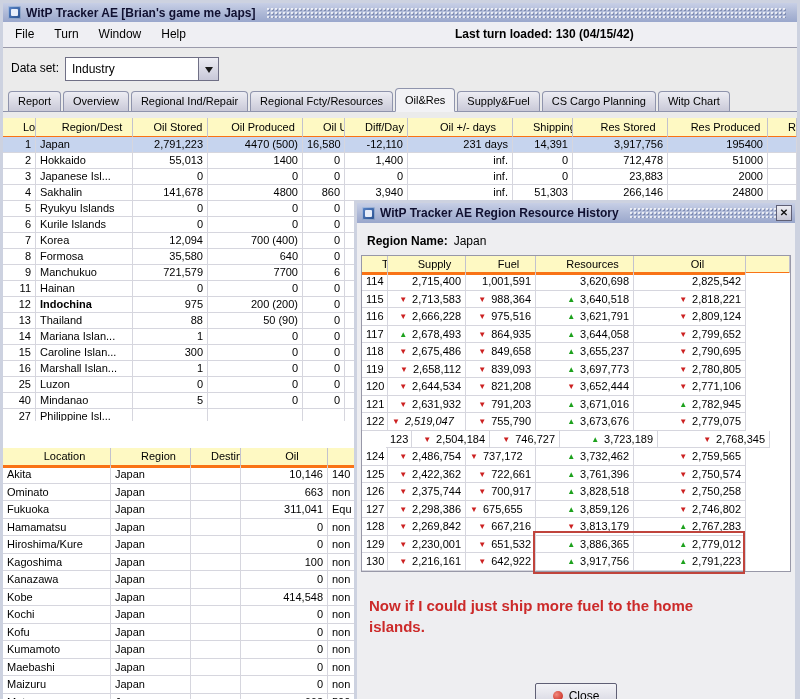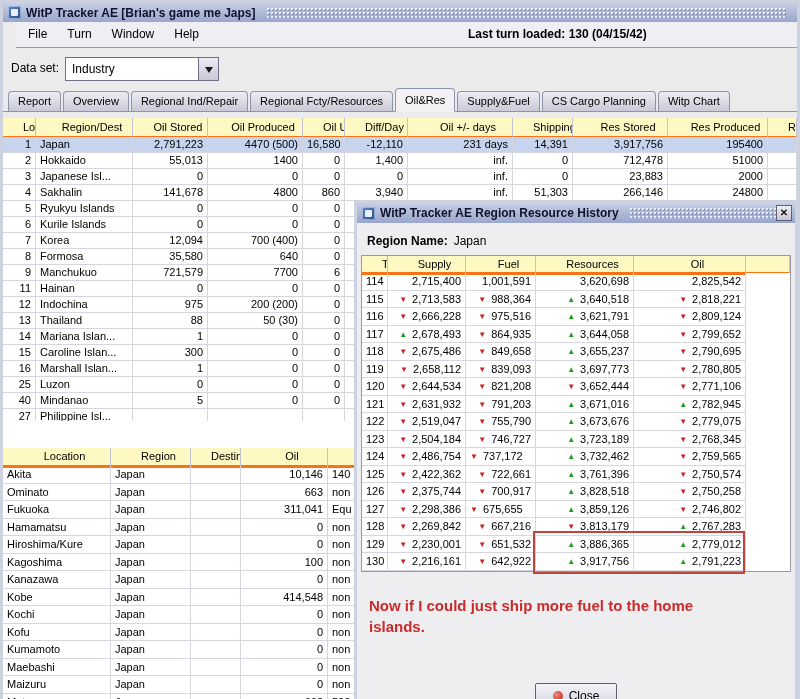--- a/index.html
+++ b/index.html
@@ -20,21 +20,21 @@
                             radial-gradient(circle at 1px 1px, rgba(90,105,150,.55) 32%, transparent 33%);
            background-size:4px 4px,4px 4px; background-position:0 0,1px 1px; }
   .app-ico { width:13px; height:13px; flex:none; border-radius:2px;
              background:linear-gradient(135deg,#5B86C9,#274E8D);
              box-shadow:inset 0 0 0 1px rgba(255,255,255,.45); position:relative; }
   .app-ico::after { content:""; position:absolute; left:3px; top:3px; width:7px; height:7px;
                     background:#E8EEFA; border-radius:1px; }
 
   .menubar { position:absolute; left:0; top:19px; right:0; height:26px;
              background:#EFEFF3; border-bottom:1px solid #9A9AAB;
-             display:flex; align-items:center; padding-left:2px;margin-left:13px; }
+             display:flex; align-items:center; padding-left:2px; }
   .menu-item { padding:0 10px; font-size:12px; color:#000; line-height:25px; cursor:default; }
   .last-turn { position:absolute; left:452px; top:0; line-height:25px;
                font-size:12px; font-weight:bold; color:#000; }
 
   .dataset-bar { position:absolute; left:0; top:45px; right:0; height:42px; }
   .dataset-label { position:absolute; left:8px; top:13px; font-size:12px; color:#000; }
   .combo { position:absolute; left:62px; top:9px; width:154px; height:24px;
            background:#FFFFFF; border:1px solid #6F6F85; display:flex; align-items:stretch; }
   .combo-value { flex:1; font-size:12px; line-height:22px; padding:0 6px; color:#000;
                  white-space:nowrap; overflow:hidden; }
@@ -292,36 +292,36 @@
           <div class="tcell" style="width: 42px; text-align: right;">0</div>
           <div class="tcell" style="width: 63px; text-align: right;"></div>
           <div class="tcell" style="width: 105px; text-align: right;"></div>
           <div class="tcell" style="width: 60px; text-align: right;"></div>
           <div class="tcell" style="width: 95px; text-align: right;"></div>
           <div class="tcell" style="width: 100px; text-align: right;"></div>
           <div class="tcell" style="width: 29px; text-align: left;"></div>
         </div>
         <div class="trow">
           <div class="tcell" style="width: 33px; text-align: right;">12</div>
-          <div class="tcell" style="width: 97px; text-align: left;">Indochina</div>
+          <div class="tcell" style="width: 97px; text-align: left; font-weight: bold;">Indochina</div>
           <div class="tcell" style="width: 75px; text-align: right;">975</div>
           <div class="tcell" style="width: 95px; text-align: right;">200 (200)</div>
           <div class="tcell" style="width: 42px; text-align: right;">0</div>
           <div class="tcell" style="width: 63px; text-align: right;"></div>
           <div class="tcell" style="width: 105px; text-align: right;"></div>
           <div class="tcell" style="width: 60px; text-align: right;"></div>
           <div class="tcell" style="width: 95px; text-align: right;"></div>
           <div class="tcell" style="width: 100px; text-align: right;"></div>
           <div class="tcell" style="width: 29px; text-align: left;"></div>
         </div>
         <div class="trow">
           <div class="tcell" style="width: 33px; text-align: right;">13</div>
           <div class="tcell" style="width: 97px; text-align: left;">Thailand</div>
           <div class="tcell" style="width: 75px; text-align: right;">88</div>
-          <div class="tcell" style="width: 95px; text-align: right;">50 (30)</div>
+          <div class="tcell" style="width: 95px; text-align: right;">50 (90)</div>
           <div class="tcell" style="width: 42px; text-align: right;">0</div>
           <div class="tcell" style="width: 63px; text-align: right;"></div>
           <div class="tcell" style="width: 105px; text-align: right;"></div>
           <div class="tcell" style="width: 60px; text-align: right;"></div>
           <div class="tcell" style="width: 95px; text-align: right;"></div>
           <div class="tcell" style="width: 100px; text-align: right;"></div>
           <div class="tcell" style="width: 29px; text-align: left;"></div>
         </div>
         <div class="trow">
           <div class="tcell" style="width: 33px; text-align: right;">14</div>
@@ -600,28 +600,28 @@
           <div class="trow">
             <div class="tcell" style="width: 26px; text-align: right;">121</div>
             <div class="tcell" style="width: 78px; text-align: right;"><span class="arrow down">▼</span><span>2,631,932</span></div>
             <div class="tcell" style="width: 70px; text-align: right;"><span class="arrow down">▼</span><span>791,203</span></div>
             <div class="tcell" style="width: 98px; text-align: right;"><span class="arrow up">▲</span><span>3,671,016</span></div>
             <div class="tcell" style="width: 112px; text-align: right;"><span class="arrow up">▲</span><span>2,782,945</span></div>
             <div class="tcell fill"></div>
           </div>
           <div class="trow">
             <div class="tcell" style="width: 26px; text-align: right;">122</div>
-            <div class="tcell" style="width: 78px; text-align: right;"><span class="arrow down">▼</span><span>2,519,047</span></div>
+            <div class="tcell" style="width: 78px; text-align: left; font-style: italic;"><span class="arrow down">▼</span><span>2,519,047</span></div>
             <div class="tcell" style="width: 70px; text-align: right;"><span class="arrow down">▼</span><span>755,790</span></div>
             <div class="tcell" style="width: 98px; text-align: right;"><span class="arrow up">▲</span><span>3,673,676</span></div>
             <div class="tcell" style="width: 112px; text-align: right;"><span class="arrow down">▼</span><span>2,779,075</span></div>
             <div class="tcell fill"></div>
           </div>
           <div class="trow">
-            <div class="tcell" style="width: 26px; text-align: right;">123</div>
+            <div class="tcell" style="width: 26px; text-align: right; margin-left: 24px;">123</div>
             <div class="tcell" style="width: 78px; text-align: right;"><span class="arrow down">▼</span><span>2,504,184</span></div>
             <div class="tcell" style="width: 70px; text-align: right;"><span class="arrow down">▼</span><span>746,727</span></div>
             <div class="tcell" style="width: 98px; text-align: right;"><span class="arrow up">▲</span><span>3,723,189</span></div>
             <div class="tcell" style="width: 112px; text-align: right;"><span class="arrow down">▼</span><span>2,768,345</span></div>
             <div class="tcell fill"></div>
           </div>
           <div class="trow">
             <div class="tcell" style="width: 26px; text-align: right;">124</div>
             <div class="tcell" style="width: 78px; text-align: right;"><span class="arrow down">▼</span><span>2,486,754</span></div>
             <div class="tcell" style="width: 70px; text-align: left;"><span class="arrow down">▼</span><span>737,172</span></div>

